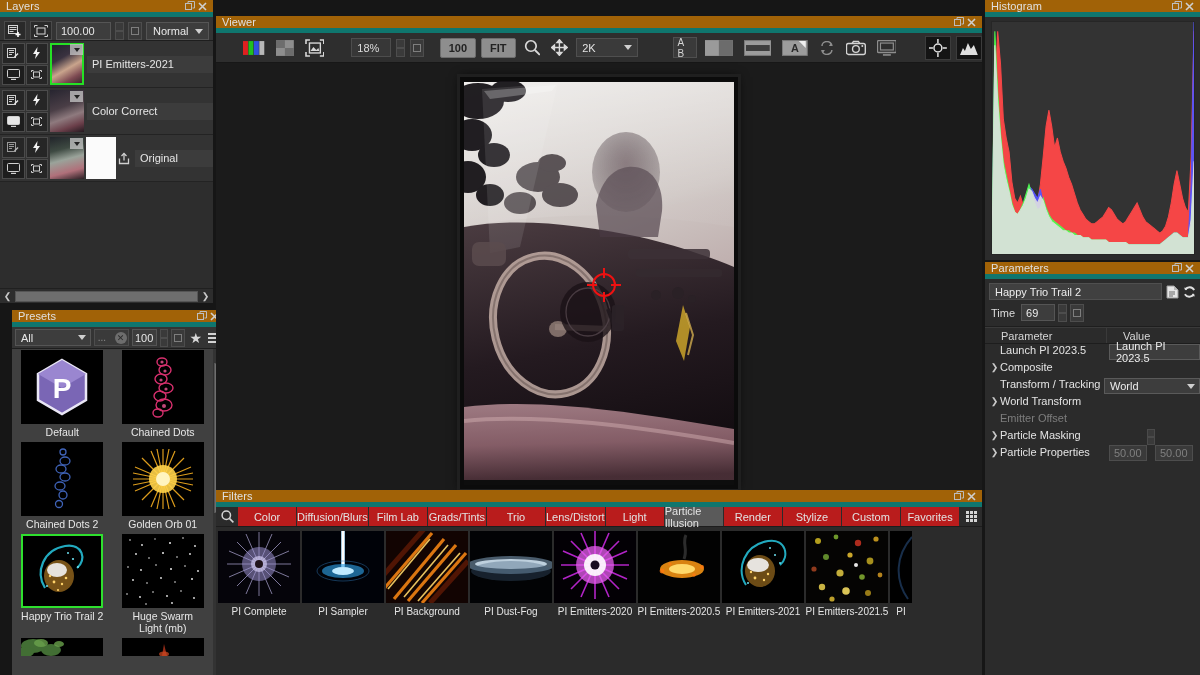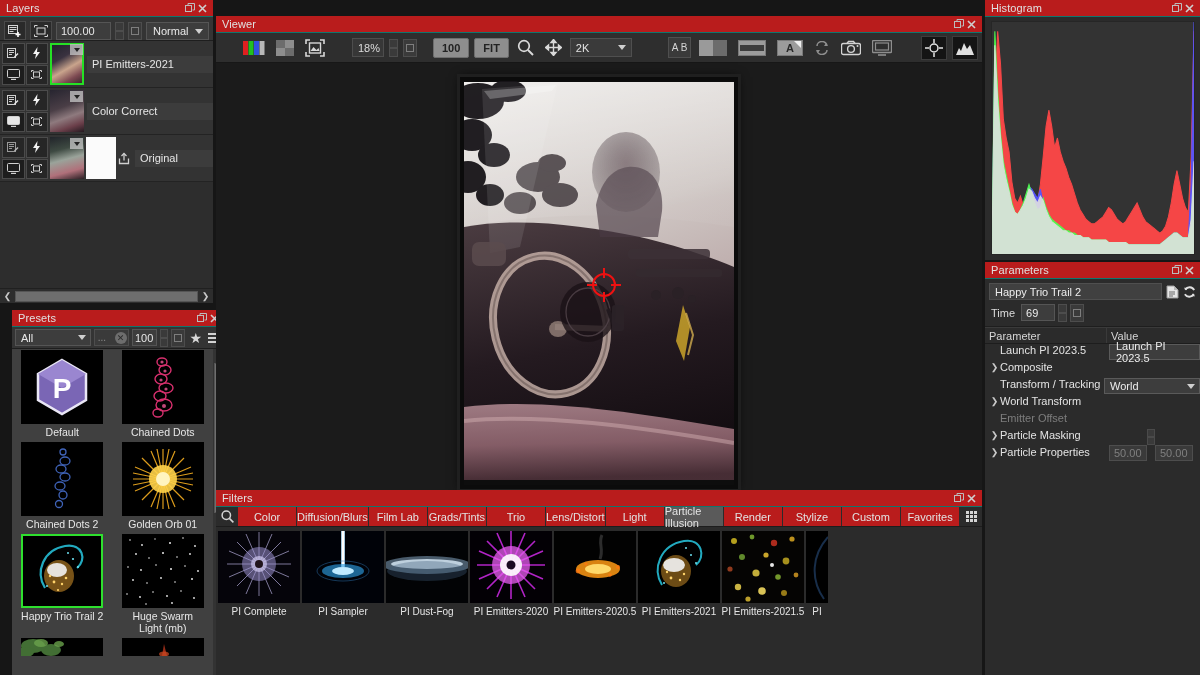--- a/index.html
+++ b/index.html
@@ -10,25 +10,25 @@
     font-size: 11px;
     color: #d8d8d8;
     overflow: hidden;
   }
   .app { position: relative; width: 1200px; height: 675px; background: #161616; }
 
   
   .panel { position: absolute; background: #2b2b2b; display: flex; flex-direction: column; }
   .panel-title {
     height: 17px; min-height: 17px;
-    background: #b91c1c;
+    background: #a16207;
     display: flex; align-items: center;
     padding: 0 4px 0 6px;
     font-size: 11px; color: #e0e0e0;
-    border-bottom: 1px solid #0f766e;
+    border-bottom: 5px solid #0f766e;
   }
   .panel-title .ttl { flex: 1; letter-spacing: .1px; }
   .panel-btn { width: 13px; height: 13px; display: flex; align-items: center; justify-content: center;
                color: #bdbdbd; font-size: 11px; cursor: pointer; }
   .panel-btn svg { display:block; }
 
   
   #layers { left: 0; top: 0; width: 213px; height: 303px; background: #2d2d2d; }
   .layers-toolbar {
     height: 24px; display: flex; align-items: flex-end; gap: 4px;
@@ -96,21 +96,21 @@
   .presets-vscroll .arw { width:12px;height:12px;display:flex;align-items:center;justify-content:center;color:#c0c0c0;font-size:8px;}
   .presets-vscroll .thumbbar { width:10px; background:#6e6e6e; border:1px solid #555; }
 
   
   #viewer { left: 216px; top: 0; width: 766px; height: 487px; background:#1e1e1e;margin-top:16px; }
   .viewer-toolbar { height: 30px; display:flex; align-items:center; gap: 5px; padding-left:24px;
                     background:#2e2e2e; border-bottom:1px solid #171717; }
   .vt-btn { height:21px; min-width:21px; display:flex;align-items:center;justify-content:center;
             padding:0 3px; background:#3a3a3a; border:1px solid #4f4f4f; color:#d4d4d4; font-size:10px; cursor:pointer;}
   .vt-flat { background:transparent; border:none; }
-  .vt-zoom { width:32px; height:19px; background:#373737; border:1px solid #4d4d4d; color:#dcdcdc;
+  .vt-zoom { width:40px; height:19px; background:#373737; border:1px solid #4d4d4d; color:#dcdcdc;
              display:flex;align-items:center;padding-left:5px; font-size:11px;}
   .vt-pill { height:20px; padding:0 8px; background:#8e8e8e; color:#222; font-weight:bold; font-size:11px;
              display:flex;align-items:center;justify-content:center; border:1px solid #6d6d6d; border-radius:2px; cursor:pointer;}
   .vt-sel { width:62px; height:19px; background:#3a3a3a; border:1px solid #4f4f4f; color:#e2e2e2;
             display:flex;align-items:center;padding:0 2px 0 5px; font-size:11px; }
   .vt-sel span{flex:1;}
   .vt-dark { background:#141414; border:1px solid #3c3c3c; }
   .viewer-canvas { flex:1; background:#1b1b1b; display:flex; align-items:center; justify-content:center; position:relative;}
   .img-frame { width:278px; height:412px; background:#111; position:relative; overflow:hidden;
                box-shadow: 0 0 0 3px #1f1f1f, 0 0 10px rgba(0,0,0,.8); }
@@ -139,21 +139,21 @@
   #parameters { left: 985px; top: 262px; width: 215px; height: 413px; background:#2b2b2b; }
   .param-namebar { height: 24px; display:flex; align-items:center; gap:4px; padding: 3px 4px 2px 4px; }
   .param-name { flex:1; height:17px; background:#404040; border:1px solid #4f4f4f; color:#ececec;
                 display:flex; align-items:center; padding-left:5px; font-size:11px;}
   .param-timebar { height: 24px; display:flex; align-items:center; gap:3px; padding: 0 4px 4px 6px;
                    border-bottom:1px solid #1e1e1e;}
   .p-label { font-size:11px; color:#dcdcdc; margin-right:3px;}
   .t-field { width:34px;height:17px;background:#3d3d3d;border:1px solid #555;color:#ececec;
              display:flex;align-items:center;padding-left:4px;font-size:11px;}
   .param-head { height:17px; display:flex; background:#2b2b2b; border-bottom:1px solid #1d1d1d; border-top:1px solid #3a3a3a;}
-  .param-head div { font-size:11px; color:#d6d6d6; display:flex; align-items:center; padding-left:4px;}
+  .param-head div { font-size:11px; color:#d6d6d6; display:flex; align-items:center; padding-left:16px;}
   .ph-p { width: 122px; border-right:1px solid #3a3a3a;}
   .ph-v { flex:1; }
   .param-rows { flex:1; }
   .param-row { height: 17px; display:flex; align-items:flex-start; }
   .pr-name { width: 122px; display:flex; align-items:center; font-size:11px; color:#e3e3e3; padding-left:4px;}
   .pr-name.dim { color:#7d7d7d; }
   .pr-arrow { width:11px; display:flex;align-items:center;justify-content:center;color:#c9c9c9;font-size:9px;}
   .pr-indent { width:11px; }
   .pr-val { flex:1; display:flex; align-items:center; padding-left:2px;}
   .val-btn { height:16px; background:#3d3d3d; border:1px solid #5a5a5a; color:#ececec; font-size:11px;
@@ -840,20 +840,43 @@
             <rect x="40" y="0" width="2" height="36" fill="#ffffff"></rect>
             <ellipse cx="41" cy="40" rx="21" ry="7" fill="#2c9de0" opacity=".65"></ellipse>
             <ellipse cx="41" cy="40" rx="11" ry="4" fill="#bfeaff"></ellipse>
             <ellipse cx="41" cy="40" rx="26" ry="10" fill="none" stroke="#2a6ea8" stroke-width="1" opacity=".5"></ellipse>
           </svg>
         </div>
         <div class="f-label">PI Sampler</div>
       </div>
 
 
+      <div class="f-item">
+        <div class="f-thumb">
+          <svg width="82" height="72" viewBox="0 0 82 72">
+              <rect width="82" height="72" fill="#120402"></rect>
+            <g stroke="#ff8a14" stroke-width="3.2" opacity=".85">
+              <path d="M-4 60 L46 2"></path>
+                <path d="M8 68 L58 8"></path>
+                <path d="M22 70 L70 14"></path>
+                <path d="M36 72 L80 22"></path>
+            </g>
+            <g stroke="#ffd76a" stroke-width="1.6" opacity=".9">
+              <path d="M2 58 L44 8"></path>
+                <path d="M18 66 L62 14"></path>
+                <path d="M32 70 L74 22"></path>
+            </g>
+            <g stroke="#9c2a08" stroke-width="5" opacity=".45">
+                <path d="M-6 48 L38 -2"></path>
+                <path d="M44 72 L82 30"></path>
+              </g>
+          </svg>
+        </div>
+        <div class="f-label">PI Background</div>
+      </div>
 
       <div class="f-item">
         <div class="f-thumb">
           <svg width="82" height="72" viewBox="0 0 82 72">
               <rect width="82" height="72" fill="#020305"></rect>
             <ellipse cx="41" cy="34" rx="44" ry="9" fill="#9fc8e8" opacity=".45"></ellipse>
             <ellipse cx="41" cy="33" rx="36" ry="5" fill="#dceefb" opacity=".8"></ellipse>
             <ellipse cx="41" cy="40" rx="40" ry="10" fill="#3f5d78" opacity=".35"></ellipse>
           </svg>
         </div>

